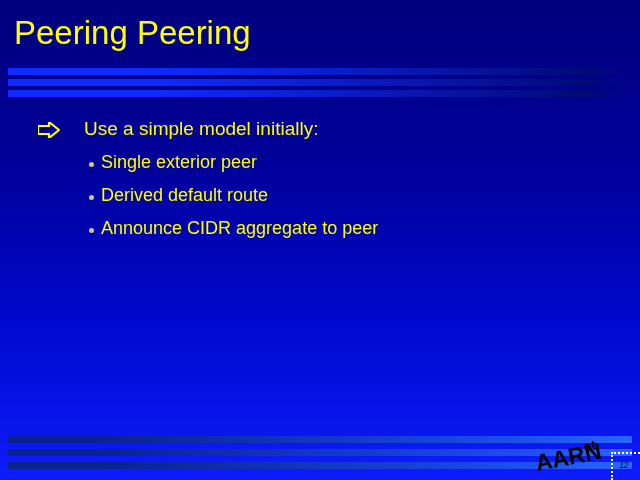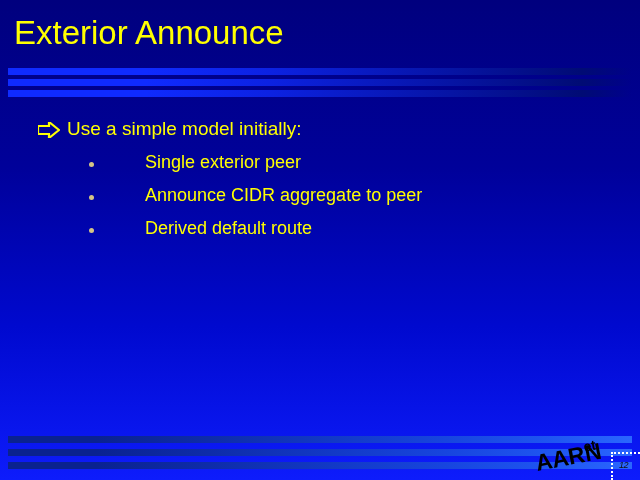--- a/index.html
+++ b/index.html
@@ -88,21 +88,21 @@
   .arrow-icon {
     position: absolute;
     left: 38px;
     top: 6px;
     width: 22px;
     height: 16px;
     display: block;
   }
   .level1-text {
     position: absolute;
-    left: 67px;
+    left: 84px;
     top: 0px;
     font-size: 19px;
     line-height: 26px;
     color: #ffff00;
     white-space: nowrap;
   }
 
   .level2 {
     position: relative;
     height: 33px;
@@ -117,21 +117,20 @@
     background: #d4c486;
   }
   .level2-text {
     position: absolute;
     left: 101px;
     top: 0px;
     font-size: 18px;
     line-height: 25px;
     color: #ffff00;
     white-space: nowrap;
-    margin-left: 44px;
   }
 
   
   #logo {
     position: absolute;
     left: 533px;
     top: 428px;
     width: 80px;
     height: 45px;
   }
@@ -157,21 +156,21 @@
     font-family: "Liberation Sans", sans-serif;
     letter-spacing: -0.5px;
     font-style: italic;
   }
 </style>
 </head>
 <body>
 
 <div id="slide">
 
-  <div id="title">Exterior Announce</div>
+  <div id="title">Peering Peering</div>
 
   <div class="bar-group-top" style="top:68px; height:29px;">
     <div class="bar-top b1"></div>
     <div class="bar-top b2"></div>
     <div class="bar-top b3"></div>
   </div>
 
   <div id="body-block">
 
     <div class="level1">
@@ -181,26 +180,26 @@
       <div class="level1-text">Use a simple model initially:</div>
     </div>
 
     <div class="level2">
       <span class="dot"></span>
       <div class="level2-text">Single exterior peer</div>
     </div>
 
     <div class="level2">
       <span class="dot"></span>
-      <div class="level2-text">Announce CIDR aggregate to peer</div>
+      <div class="level2-text">Derived default route</div>
     </div>
 
     <div class="level2">
       <span class="dot"></span>
-      <div class="level2-text">Derived default route</div>
+      <div class="level2-text">Announce CIDR aggregate to peer</div>
     </div>
 
   </div>
 
   <div class="bar-group-bottom" style="top:436px; height:33px;">
     <div class="bar-bottom c1"></div>
     <div class="bar-bottom c2"></div>
     <div class="bar-bottom c3"></div>
   </div>
 

